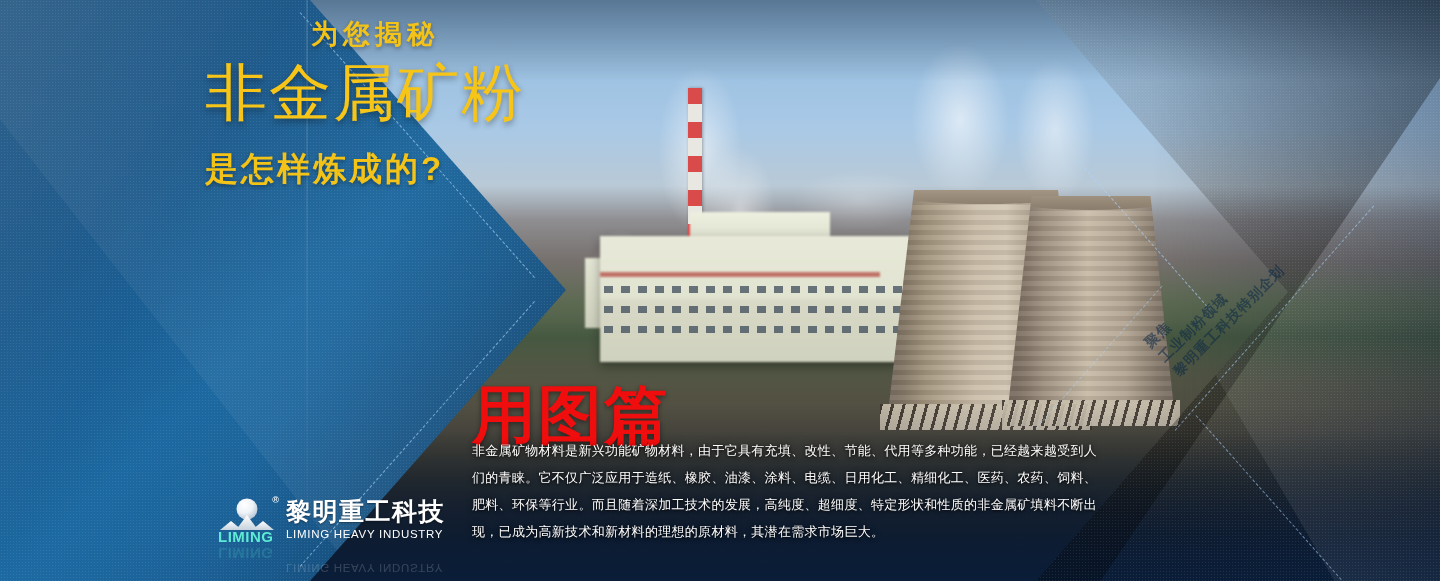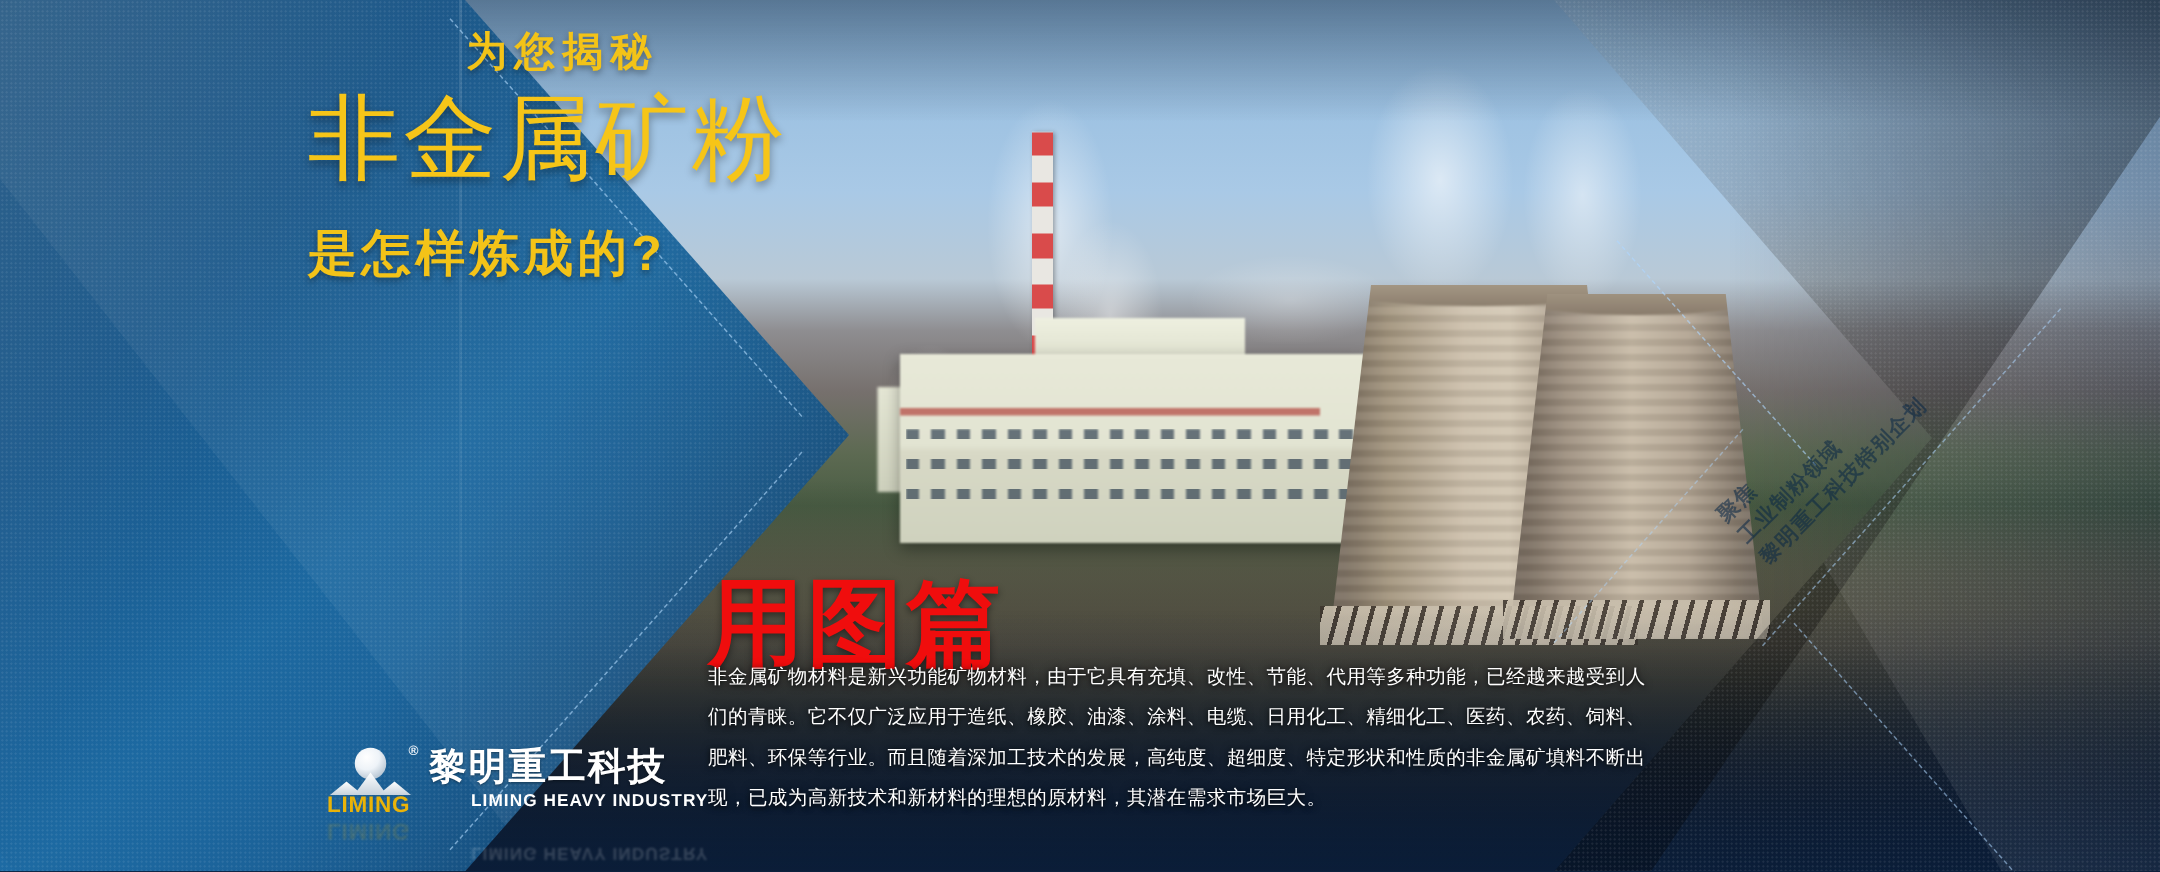--- a/index.html
+++ b/index.html
@@ -258,26 +258,26 @@
   .logo-reg {
     position:absolute; right:-3px; top:-1px;
     font-size:9px; color:#eef4fa; font-weight:700;
   }
   .logo-word-cn {
     font-size:25px; font-weight:900; color:#ffffff;
     letter-spacing:1.5px; line-height:1;
     text-shadow:0 1px 2px rgba(0,0,0,.4);
   }
   .logo-word-en {
-    font-size:11.5px; font-weight:700; color:#ffffff;
-    letter-spacing:.7px; line-height:1; margin-top:5px;margin-left:28px;
+    font-size:11.5px; font-weight:400; color:#ffffff;
+    letter-spacing:.7px; line-height:1; margin-top:5px;
   }
   .logo-liming {
     position:absolute; left:0; bottom:-1px;
-    font-size:15px; font-weight:900; color:#eab308; letter-spacing:.5px;
+    font-size:15px; font-weight:900; color:#5eead4; letter-spacing:.5px;
   }
   .logo-reflection {
     position:absolute; left:218px; top:546px;
     transform:scaleY(-1);
     opacity:.17;
     filter:blur(.6px);
     z-index:24; pointer-events:none;
     display:flex; align-items:center; gap:10px;
   }
 

